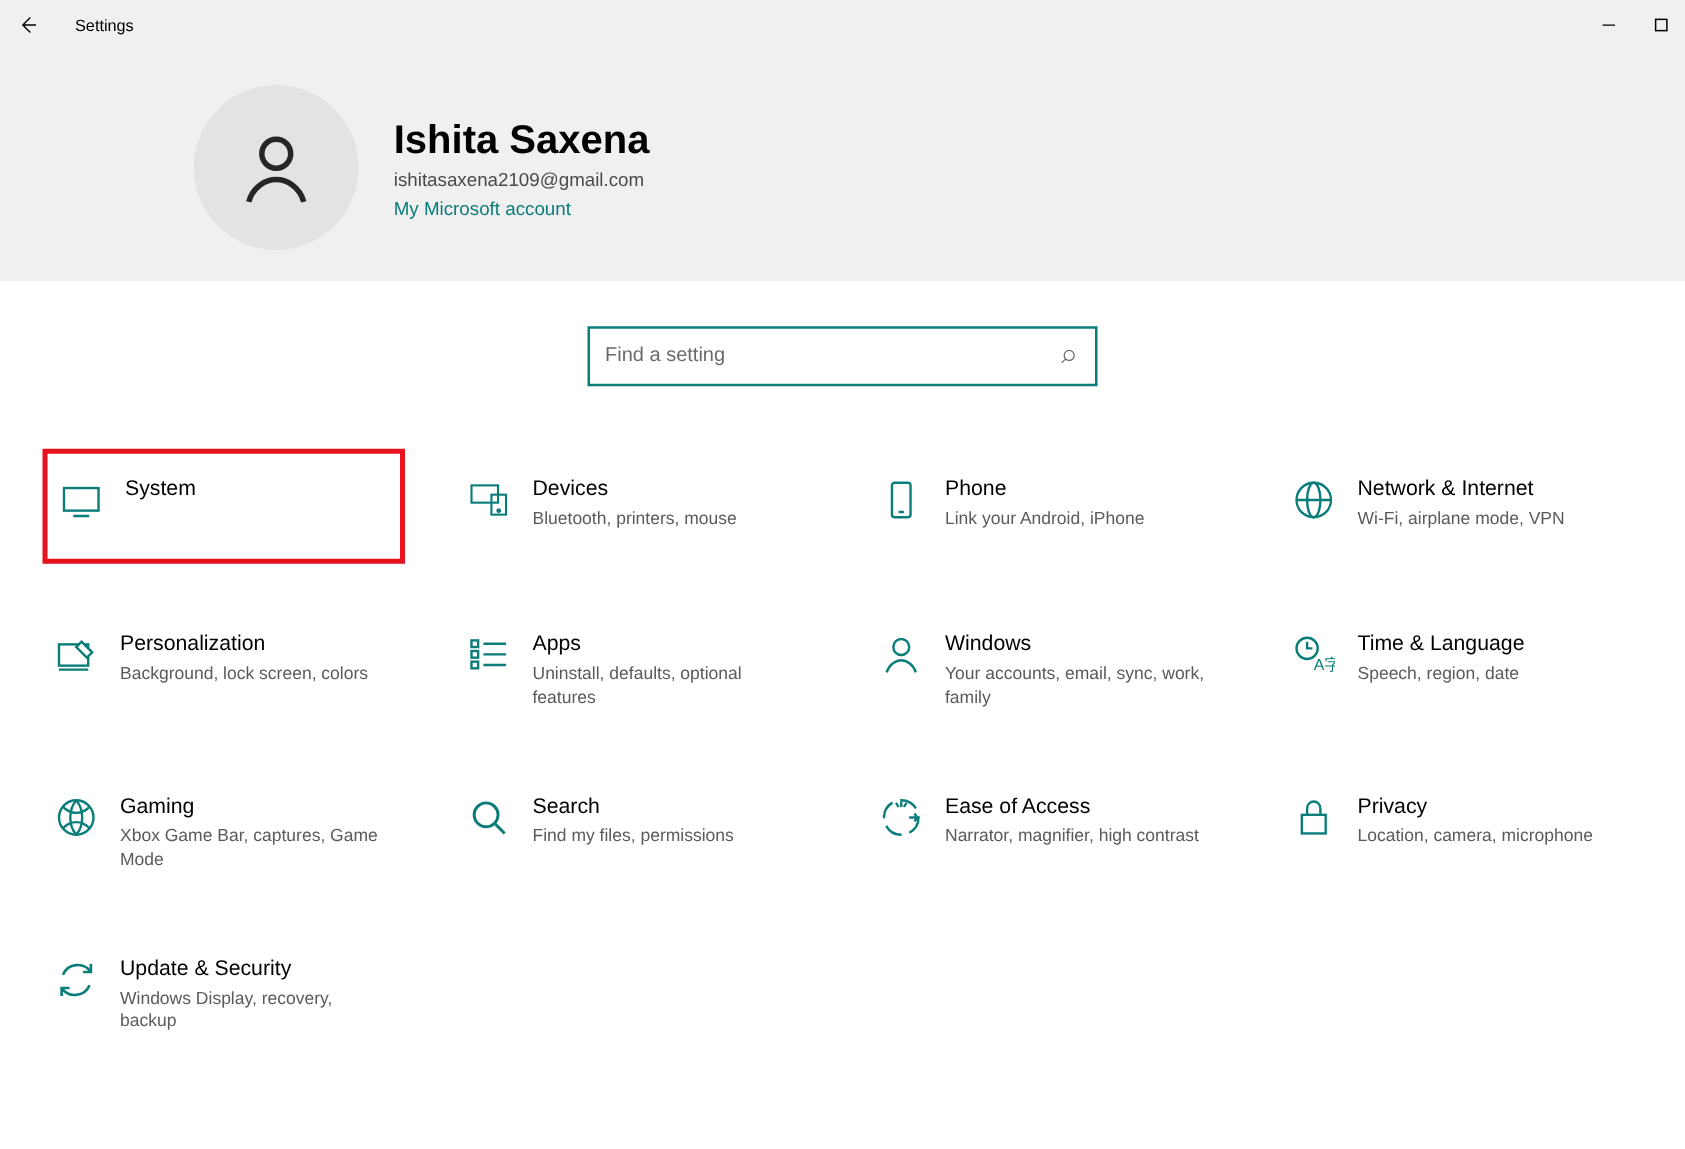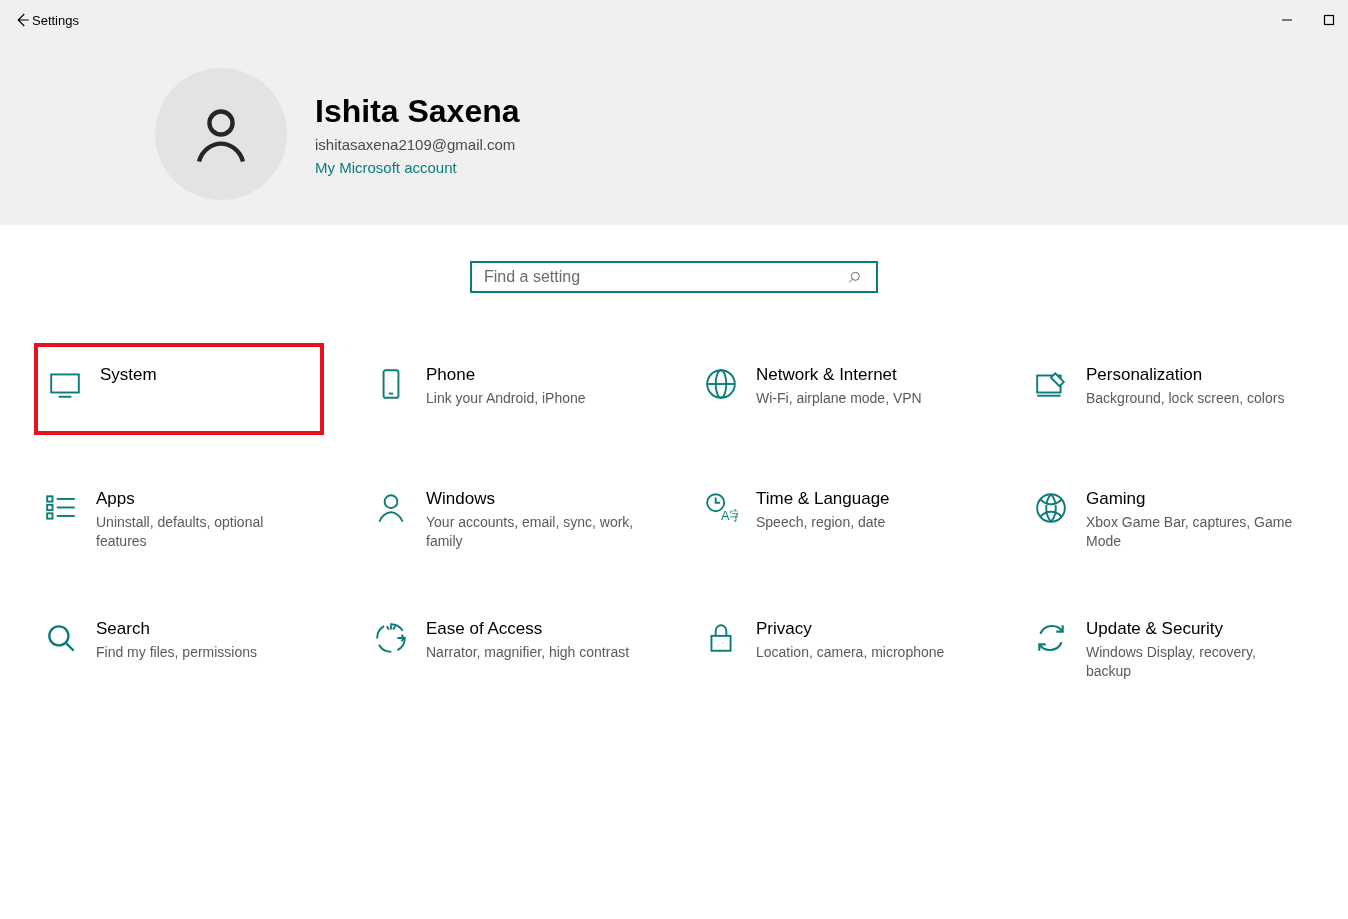--- a/index.html
+++ b/index.html
@@ -19,20 +19,21 @@
   .titlebar {
     display: flex;
     justify-content: space-between;
     align-items: center;
     height: 40px;
     padding: 0 12px;
   }
   .titlebar-left {
     display: flex;
     align-items: center;
+    gap: 28px;
   }
   .back-btn {
     width: 20px; height: 20px;
     display: flex; align-items: center; justify-content: center;
     cursor: pointer;
   }
   .window-controls {
     display: flex;
     gap: 28px;
     align-items: center;
@@ -78,21 +79,21 @@
     color: #0a7d7a;
     cursor: pointer;
   }
   .search-row {
     display: flex;
     justify-content: center;
     margin-top: 36px;
   }
   .search-box {
     width: 408px;
-    height: 32px;
+    height: 48px;
     border: 2px solid #0a7d7a;
     display: flex;
     align-items: center;
     padding: 0 12px;
   }
   .search-box input {
     flex: 1;
     border: none;
     outline: none;
     font-size: 16px;
@@ -208,20 +209,33 @@
       <svg viewBox="0 0 32 32" width="34" height="34" stroke="#0a7d7a" stroke-width="1.8" fill="none">
           <rect x="3" y="7" width="26" height="17"></rect>
           <line x1="10" y1="28" x2="22" y2="28"></line>
         </svg>
     </div>
     <div class="tile-text">
       <div class="tile-title">System</div>
     </div>
   </div>
 
+  <div class="tile">
+    <div class="tile-icon">
+      <svg viewBox="0 0 32 32" width="34" height="34" stroke="#0a7d7a" stroke-width="1.6" fill="none">
+          <rect x="3" y="5" width="20" height="13"></rect>
+          <rect x="18" y="12" width="11" height="15"></rect>
+          <circle cx="23.5" cy="24" r="1" fill="#0a7d7a"></circle>
+        </svg>
+    </div>
+    <div class="tile-text">
+      <div class="tile-title">Devices</div>
+      <div class="tile-desc">Bluetooth, printers, mouse</div>
+    </div>
+  </div>
 
   <div class="tile">
     <div class="tile-icon">
       <svg viewBox="0 0 32 32" width="34" height="34" stroke="#0a7d7a" stroke-width="1.8" fill="none">
           <rect x="9" y="3" width="14" height="26" rx="2"></rect>
           <line x1="14" y1="25" x2="18" y2="25"></line>
         </svg>
     </div>
     <div class="tile-text">
       <div class="tile-title">Phone</div>

